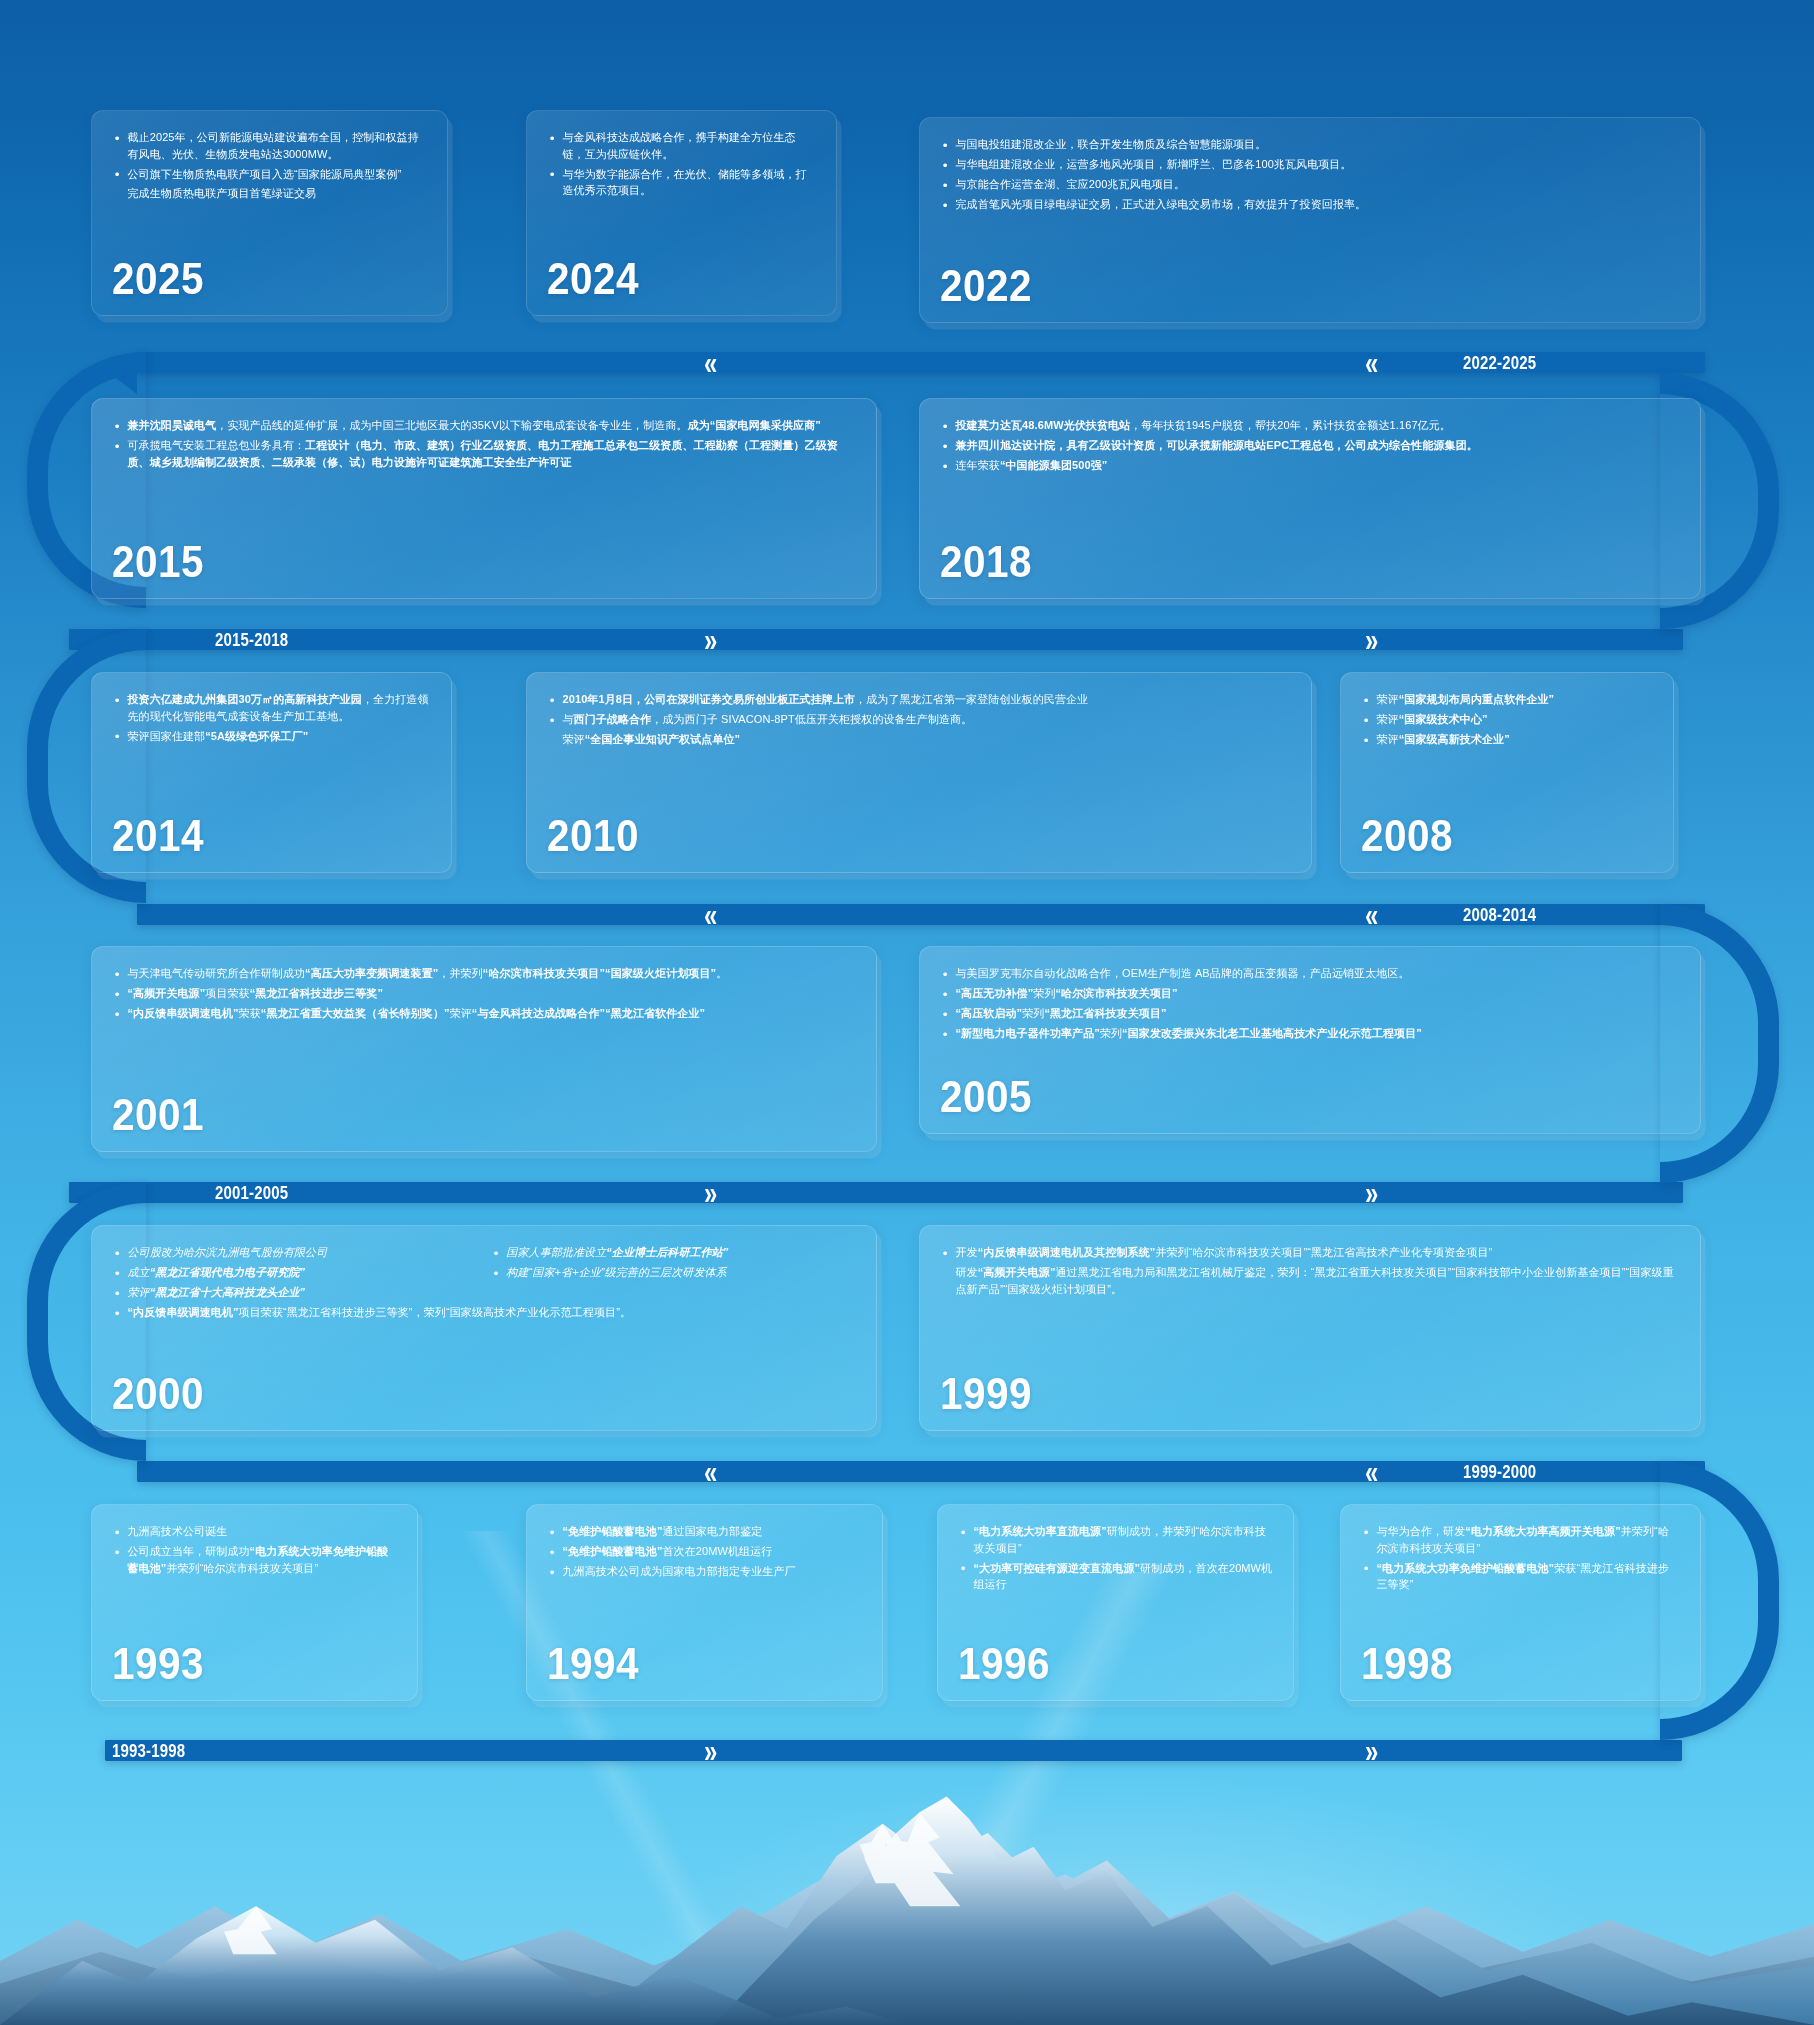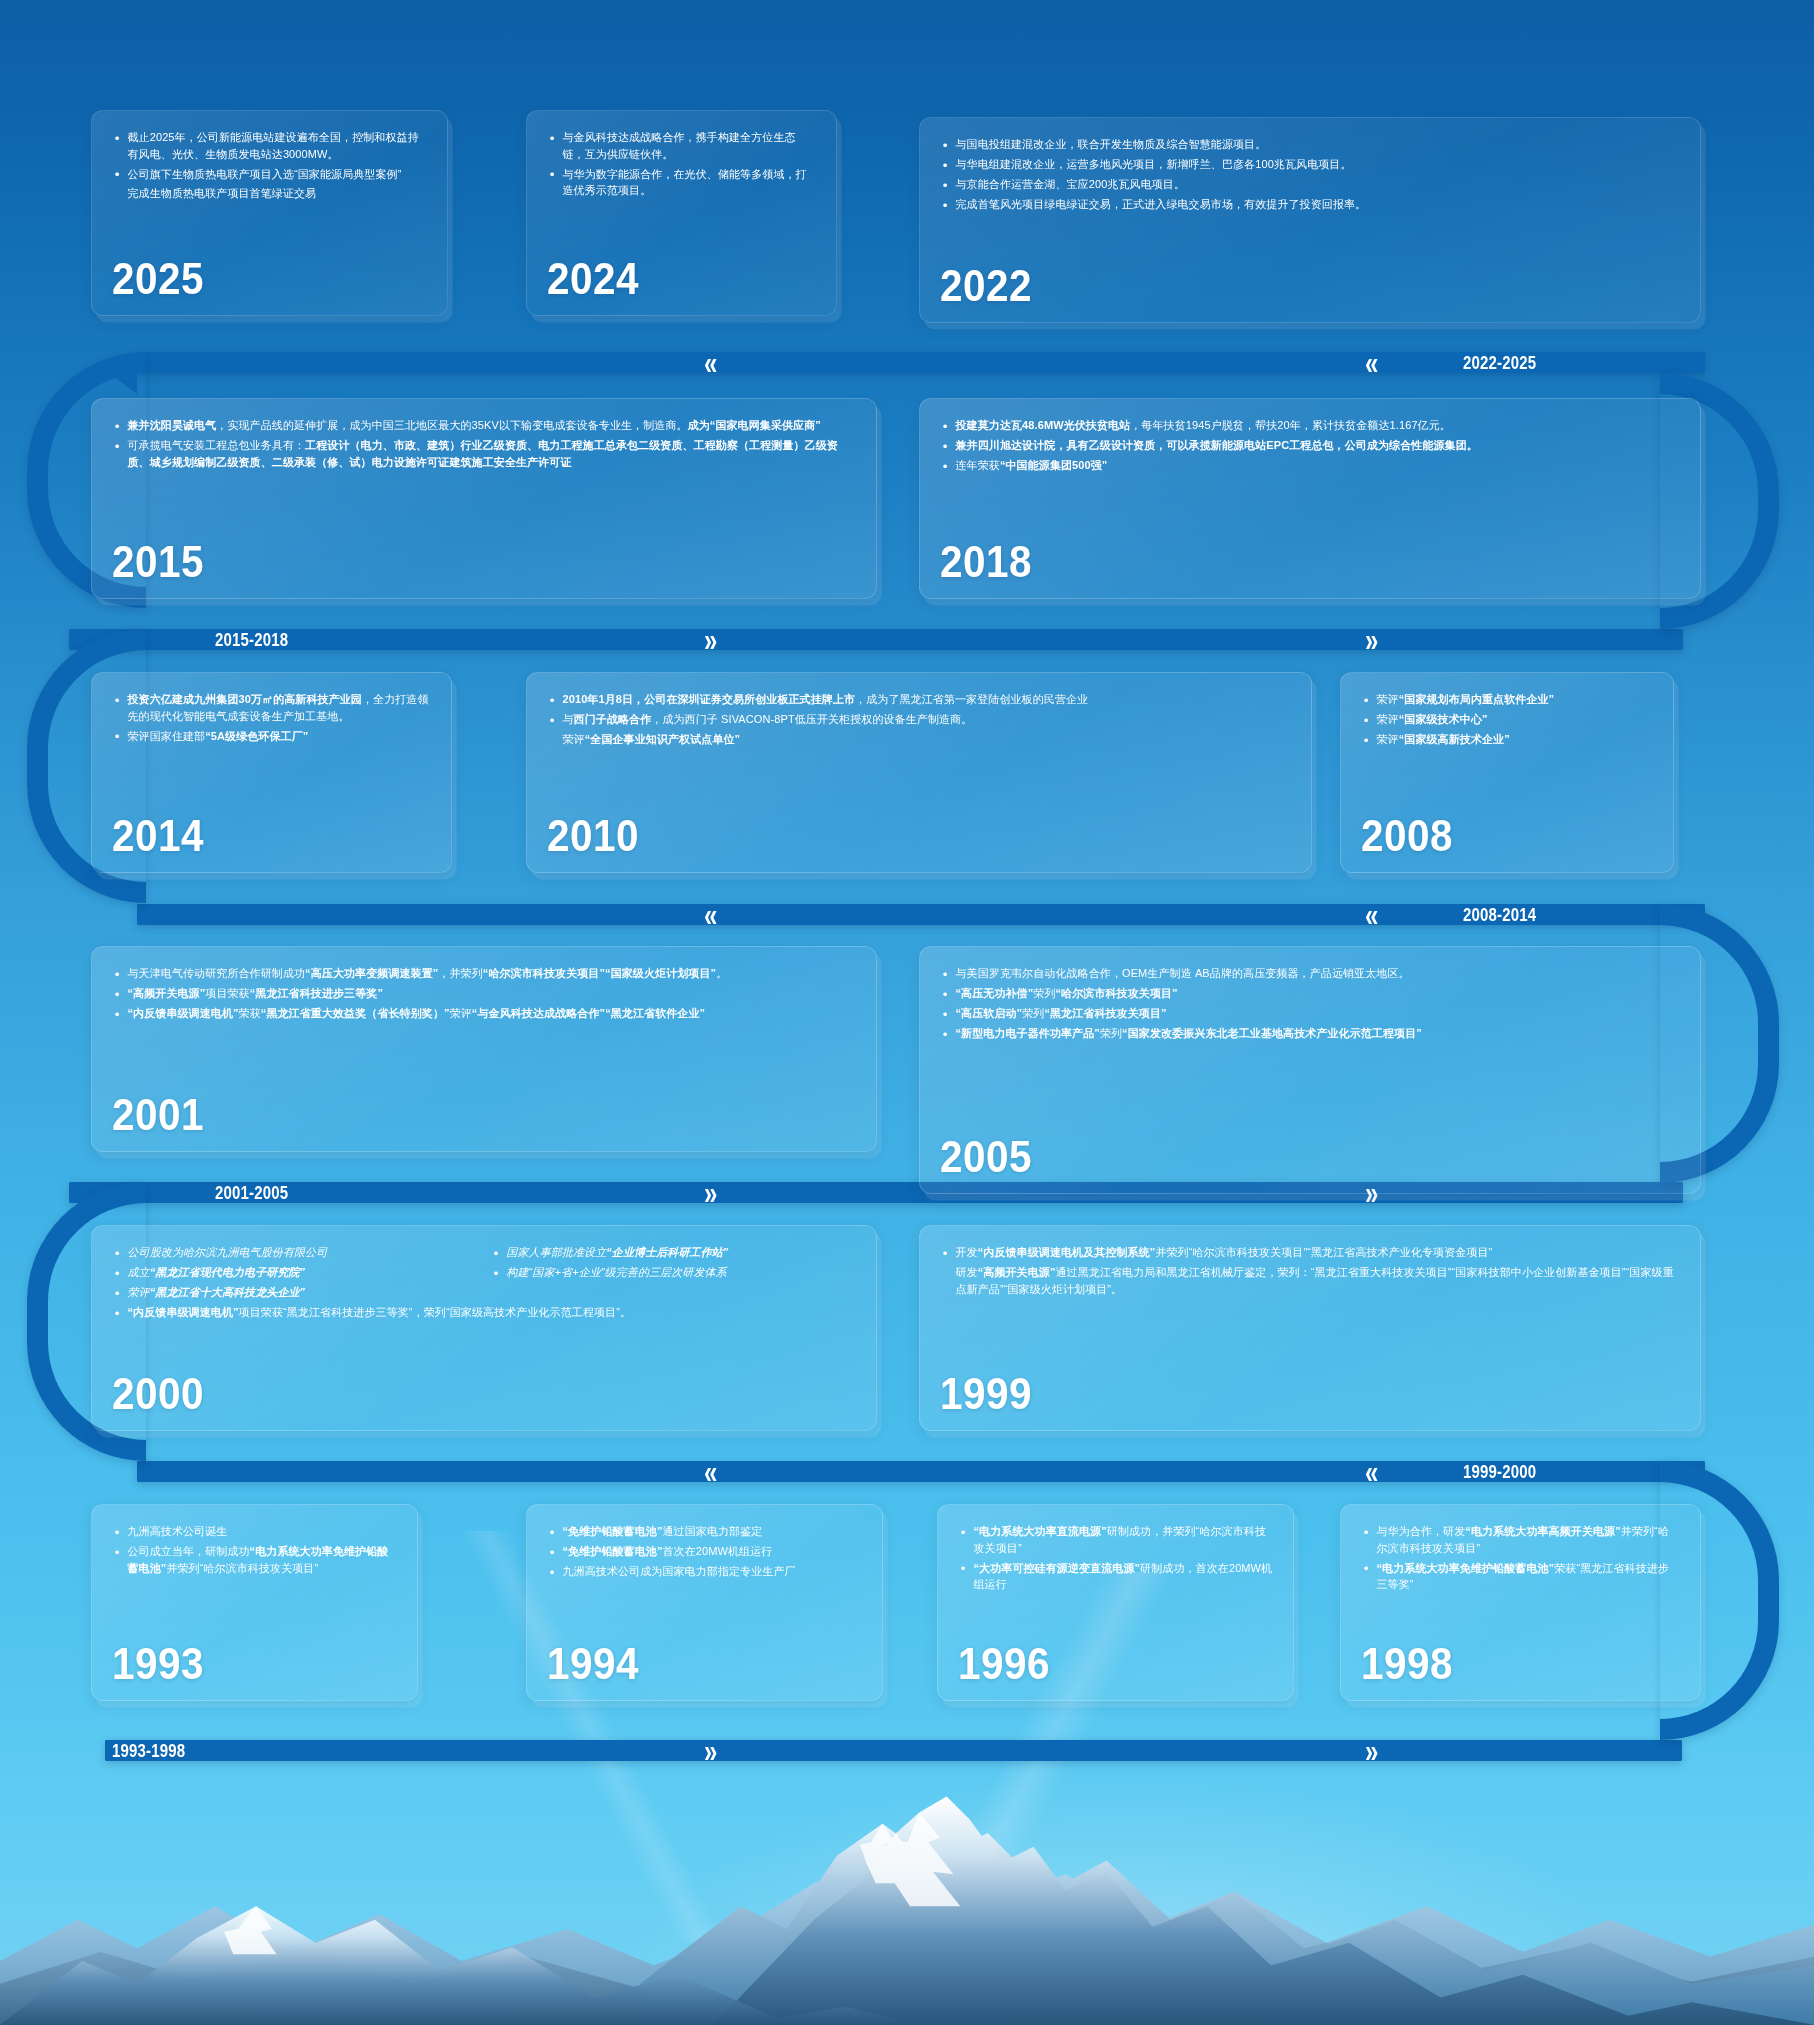--- a/index.html
+++ b/index.html
@@ -341,21 +341,21 @@
     <ul class="bullets">
       <li>与天津电气传动研究所合作研制成功<b>“高压大功率变频调速装置”</b>，并荣列<b>“哈尔滨市科技攻关项目”“国家级火炬计划项目”</b>。</li>
       <li><b>“高频开关电源”</b>项目荣获<b>“黑龙江省科技进步三等奖”</b></li>
       <li><b>“内反馈串级调速电机”</b>荣获<b>“黑龙江省重大效益奖（省长特别奖）”</b>荣评<b>“与金风科技达成战略合作”“黑龙江省软件企业”</b></li>
     </ul>
     <div class="spacer"></div>
     <div class="year">2001</div>
   </div>
 </div>
 
-<div class="card" style="left:919px; top:946px; width:782px; height:248px;">
+<div class="card" style="left:919px; top:946px; width:782px; height:188px;">
   <div class="card-body">
     <ul class="bullets">
       <li>与美国罗克韦尔自动化战略合作，OEM生产制造 AB品牌的高压变频器，产品远销亚太地区。</li>
       <li><b>“高压无功补偿”</b>荣列<b>“哈尔滨市科技攻关项目”</b></li>
       <li><b>“高压软启动”</b>荣列<b>“黑龙江省科技攻关项目”</b></li>
       <li><b>“新型电力电子器件功率产品”</b>荣列<b>“国家发改委振兴东北老工业基地高技术产业化示范工程项目”</b></li>
     </ul>
     <div class="spacer"></div>
     <div class="year">2005</div>
   </div>

